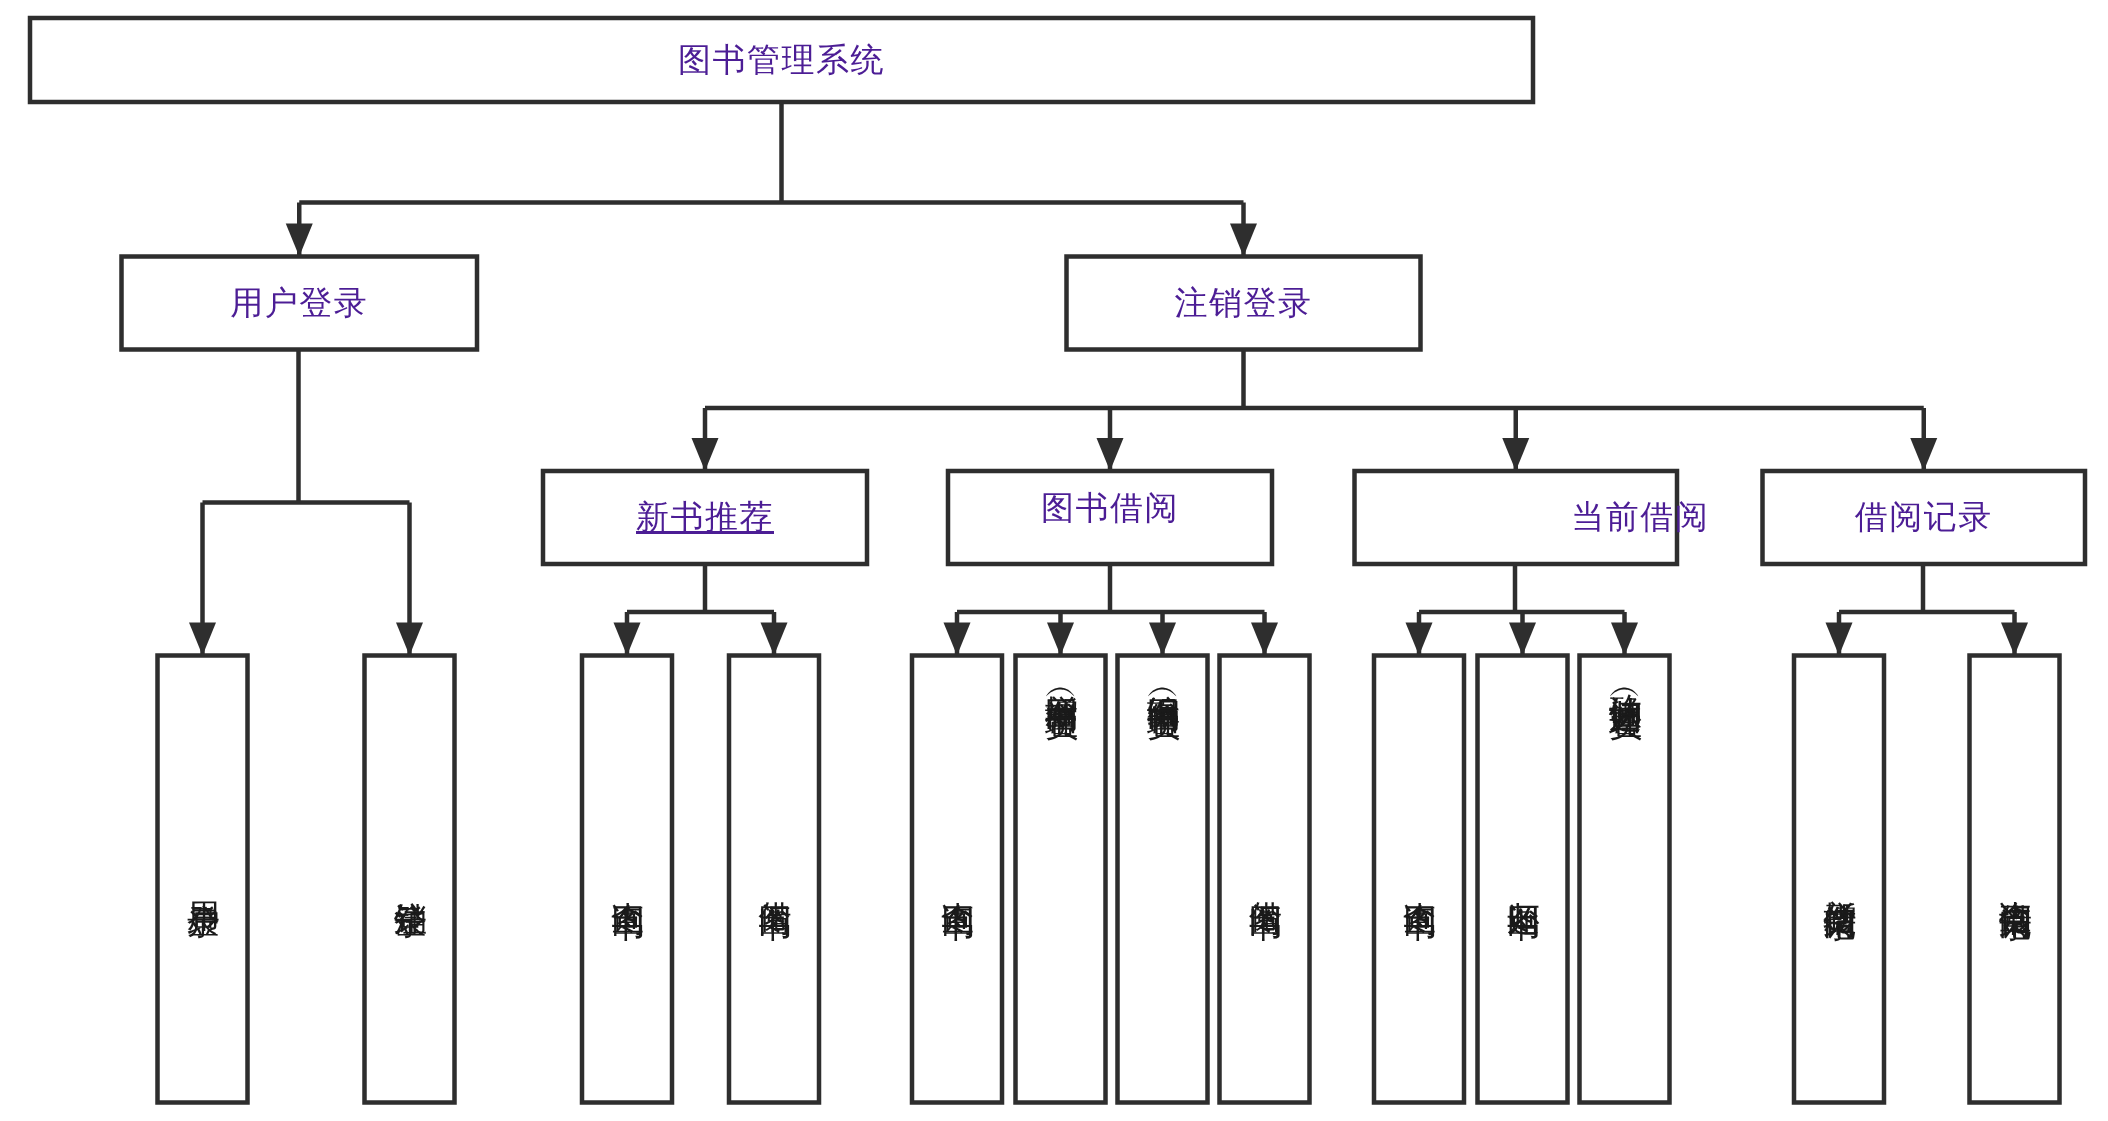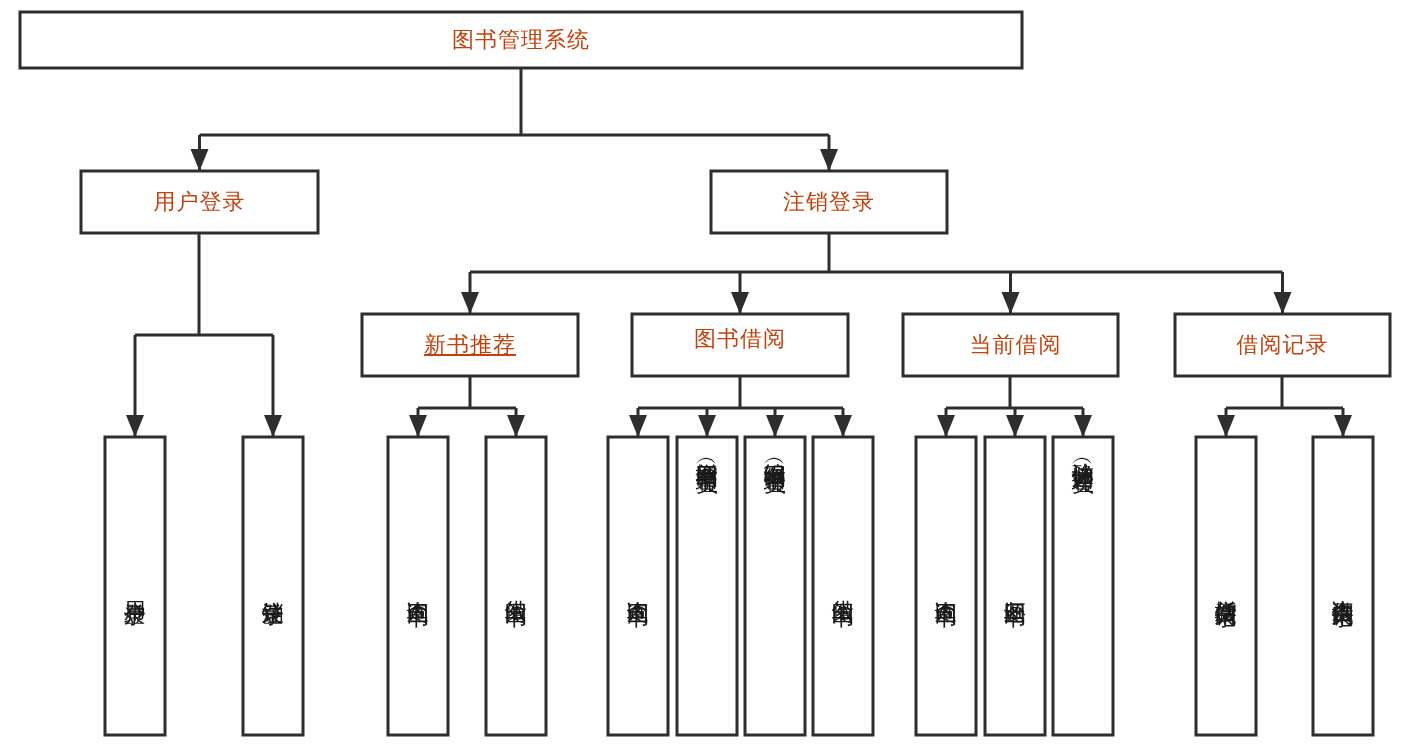--- a/index.html
+++ b/index.html
@@ -62,21 +62,21 @@
     letter-spacing: 1.5px;
     white-space: nowrap;
   }
   .hlabel {
     position: absolute;
     display: flex;
     align-items: center;
     justify-content: center;
     font-family: "DejaVu Sans", "Liberation Sans", sans-serif;
     font-size: 22px;
-    color: #c2410c;
+    color: #4c1d95;
     letter-spacing: 1px;
     pointer-events: none;
     border-radius: 11px;
   }
   #watermark {
     position: absolute;
     right: 12px;
     bottom: 6px;
     font-family: "DejaVu Sans", "Liberation Sans", sans-serif;
     font-size: 17px;
@@ -168,21 +168,21 @@
         <rect x="1313" y="437" width="60" height="298" class="node-rect"></rect>
       </g>
   </svg>
 
   <div id="labels">
       <div class="hlabel" style="left: 20px; top: 12px; width: 1002px; height: 56px;">图书管理系统</div>
       <div class="hlabel" style="left: 81px; top: 171px; width: 237px; height: 62px;">用户登录</div>
       <div class="hlabel" style="left: 711px; top: 171px; width: 236px; height: 62px;">注销登录</div>
       <div class="hlabel" style="left: 362px; top: 314px; width: 216px; height: 62px; text-decoration: underline;">新书推荐</div>
       <div class="hlabel" style="left: 632px; top: 314px; width: 216px; height: 50px;">图书借阅</div>
-      <div class="hlabel" style="left: 860px; top: 314px; width: 215px; height: 62px; padding-left: 48px;">当前借阅</div>
+      <div class="hlabel" style="left: 938px; top: 314px; width: 215px; height: 62px; padding-left: 48px;">当前借阅</div>
       <div class="hlabel" style="left: 1175px; top: 314px; width: 215px; height: 62px; text-align: right;">借阅记录</div>
       <div class="vlabel-wrap centered" style="left: 105px; top: 437px; width: 60px; height: 298px;">
         <div class="vlabel">用户登录</div>
       </div>
       <div class="vlabel-wrap centered" style="left: 243px; top: 437px; width: 60px; height: 298px;">
         <div class="vlabel">注销登录</div>
       </div>
       <div class="vlabel-wrap centered" style="left: 388px; top: 437px; width: 60px; height: 298px;">
         <div class="vlabel">查询图书</div>
       </div>

